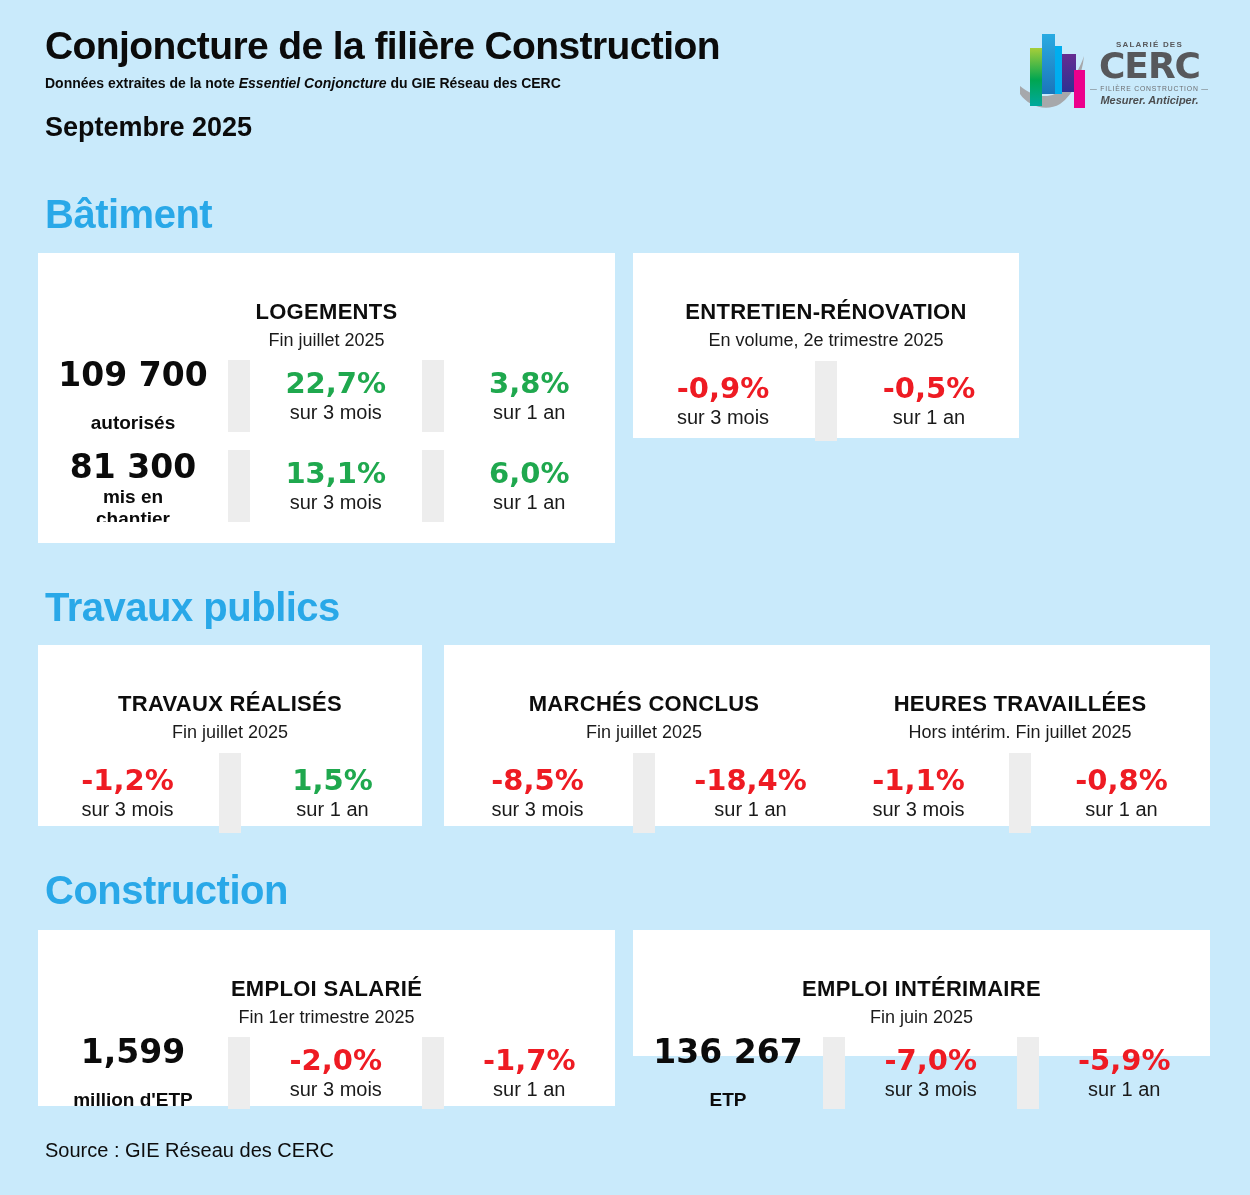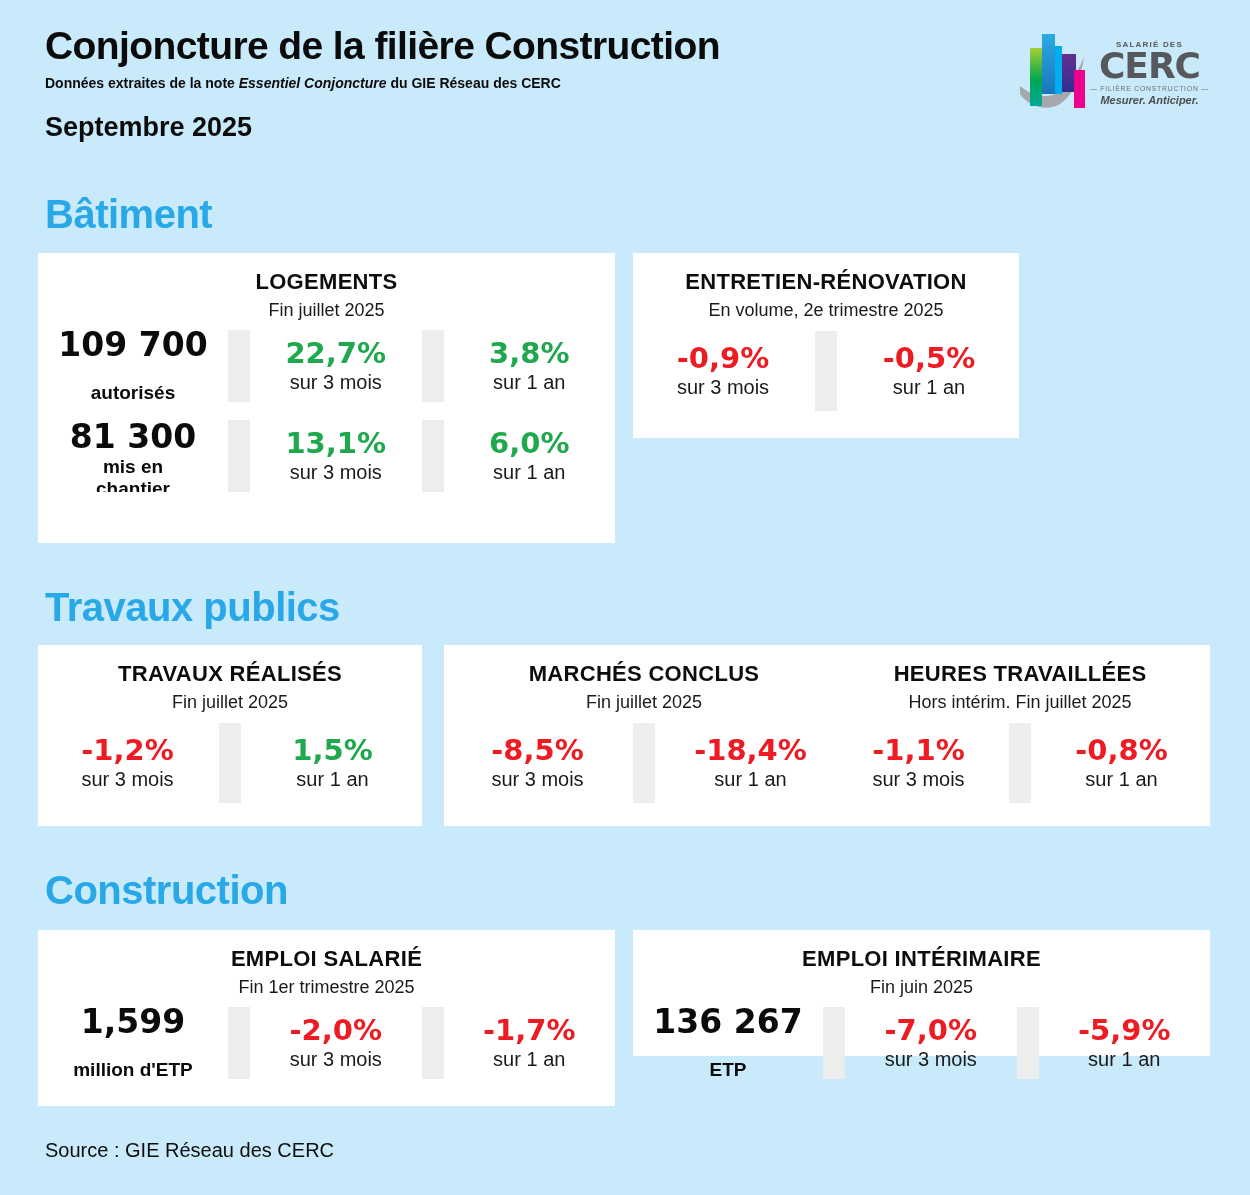--- a/index.html
+++ b/index.html
@@ -29,21 +29,21 @@
   .logo-tagline{font-size:11px;font-weight:bold;font-style:italic;color:#4c4d4f;margin-top:2px;}
 
   
   .section-heading{font-size:40px;font-weight:bold;color:#29a8e8;letter-spacing:-0.5px;}
   .h-batiment{left:45px;top:192px;}
   .h-travaux{left:45px;top:585px;}
   .h-construction{left:45px;top:868px;}
 
   
   .card{background:#ffffff;text-align:center;}
-  .card-title{font-size:22px;font-weight:bold;letter-spacing:0.3px;padding-top:16px;color:#0d0d0d;}
+  .card-title{font-size:22px;font-weight:bold;letter-spacing:0.3px;padding-top:46px;color:#0d0d0d;}
   .card-sub{font-size:18px;margin-top:5px;color:#1a1a1a;}
 
   .card-logements{left:38px;top:253px;width:577px;height:290px;}
   .card-entretien{left:633px;top:253px;width:386px;height:185px;}
   .card-tp1{left:38px;top:645px;width:384px;height:181px;}
   .card-tp2{left:444px;top:645px;width:400px;height:181px;}
   .card-tp3{left:830px;top:645px;width:380px;height:181px;}
   .card-c1{left:38px;top:930px;width:577px;height:176px;}
   .card-c2{left:633px;top:930px;width:577px;height:126px;}
 

